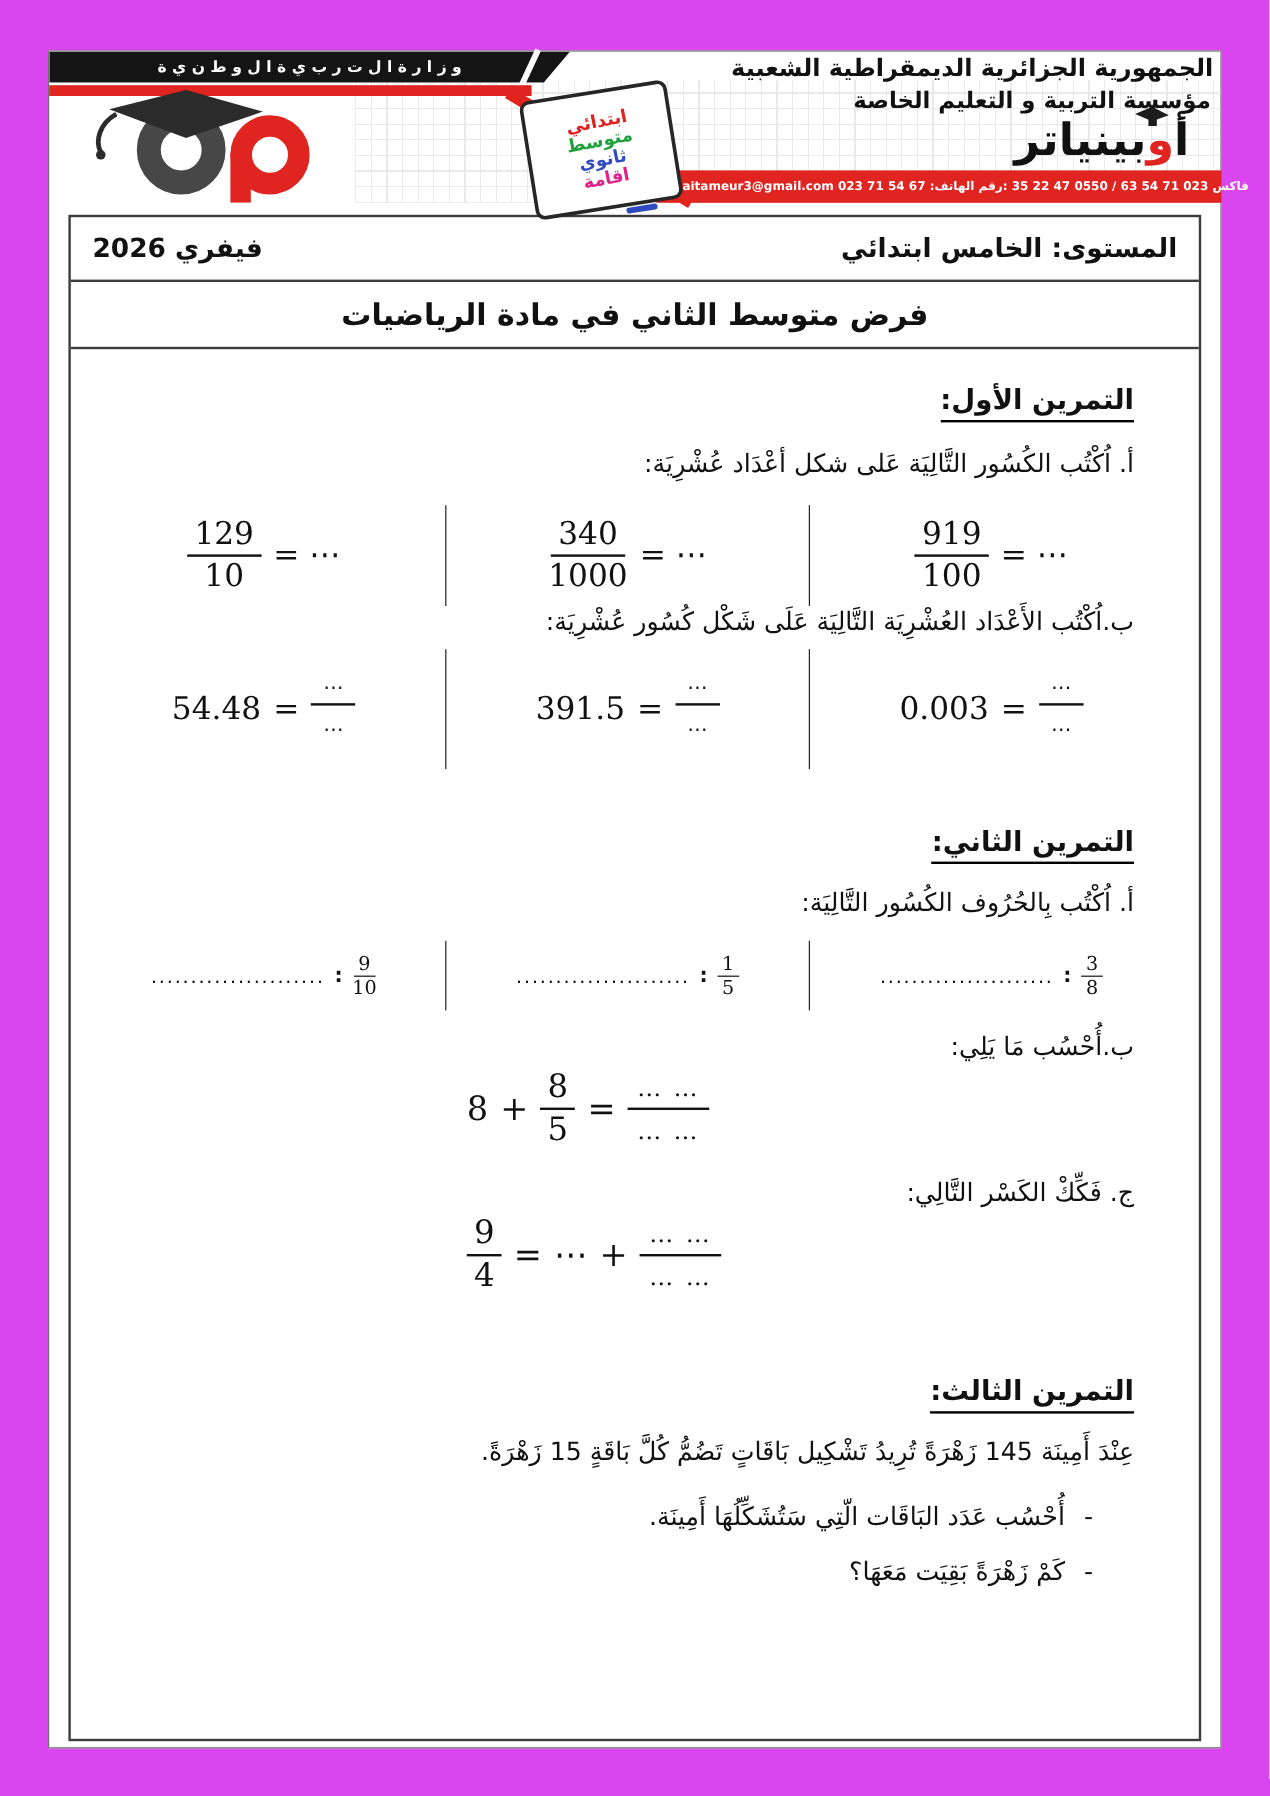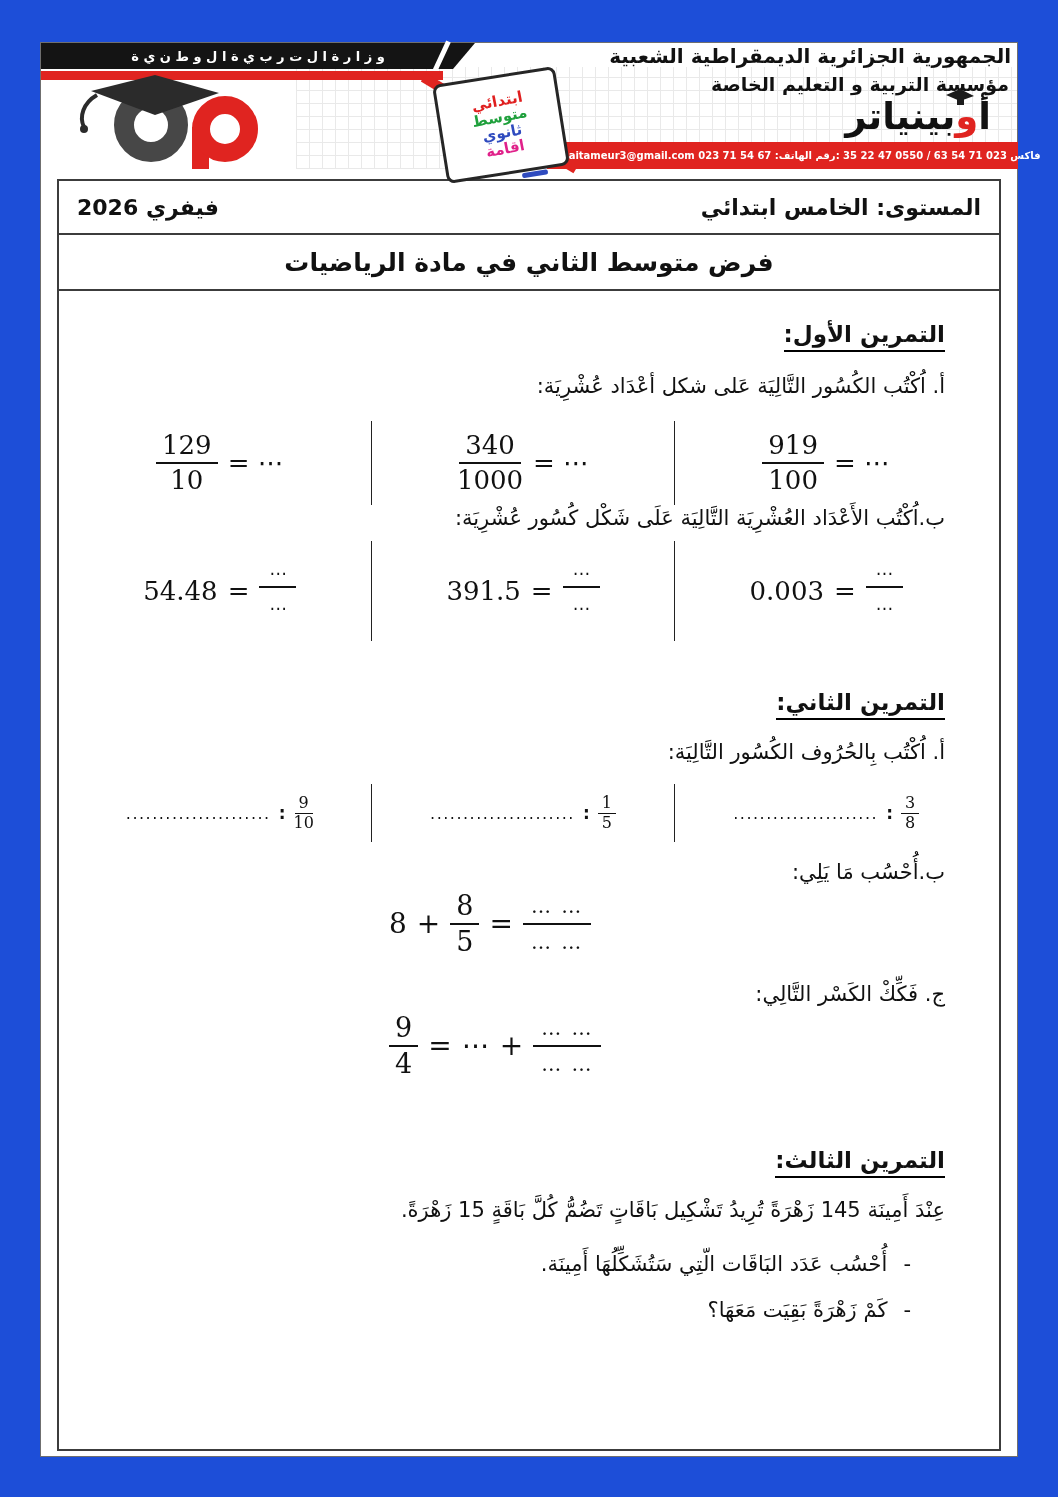--- a/index.html
+++ b/index.html
@@ -1,16 +1,16 @@
 <!DOCTYPE html>
 <html lang="ar"><head>
 <meta charset="utf-8">
 <style>
   html,body{margin:0;padding:0;background:#fff;}
-  .canvas{position:relative;width:1058px;height:1497px;background:#1d4ed8;overflow:hidden;
+  .canvas{position:relative;width:1058px;height:1497px;background:#d946ef;overflow:hidden;
           font-family:"DejaVu Sans",sans-serif;color:#111;}
   .outer{position:absolute;left:40px;top:42px;width:976px;height:1413px;border:1px solid #6f6f6f;background:#fff;}
 
   
   .header{position:absolute;left:0;top:0;right:0;height:132px;}
   .grid-bg{position:absolute;left:255px;right:0;top:24px;height:102px;
     background:repeating-linear-gradient(0deg,#e9e9e9 0 1px,transparent 1px 13px),
                repeating-linear-gradient(90deg,#e9e9e9 0 1px,transparent 1px 13px);}
   .black-bar{position:absolute;left:0;top:0;width:434px;height:26px;background:#141414;
     clip-path:polygon(0 0,100% 0,calc(100% - 22px) 100%,0 100%);

